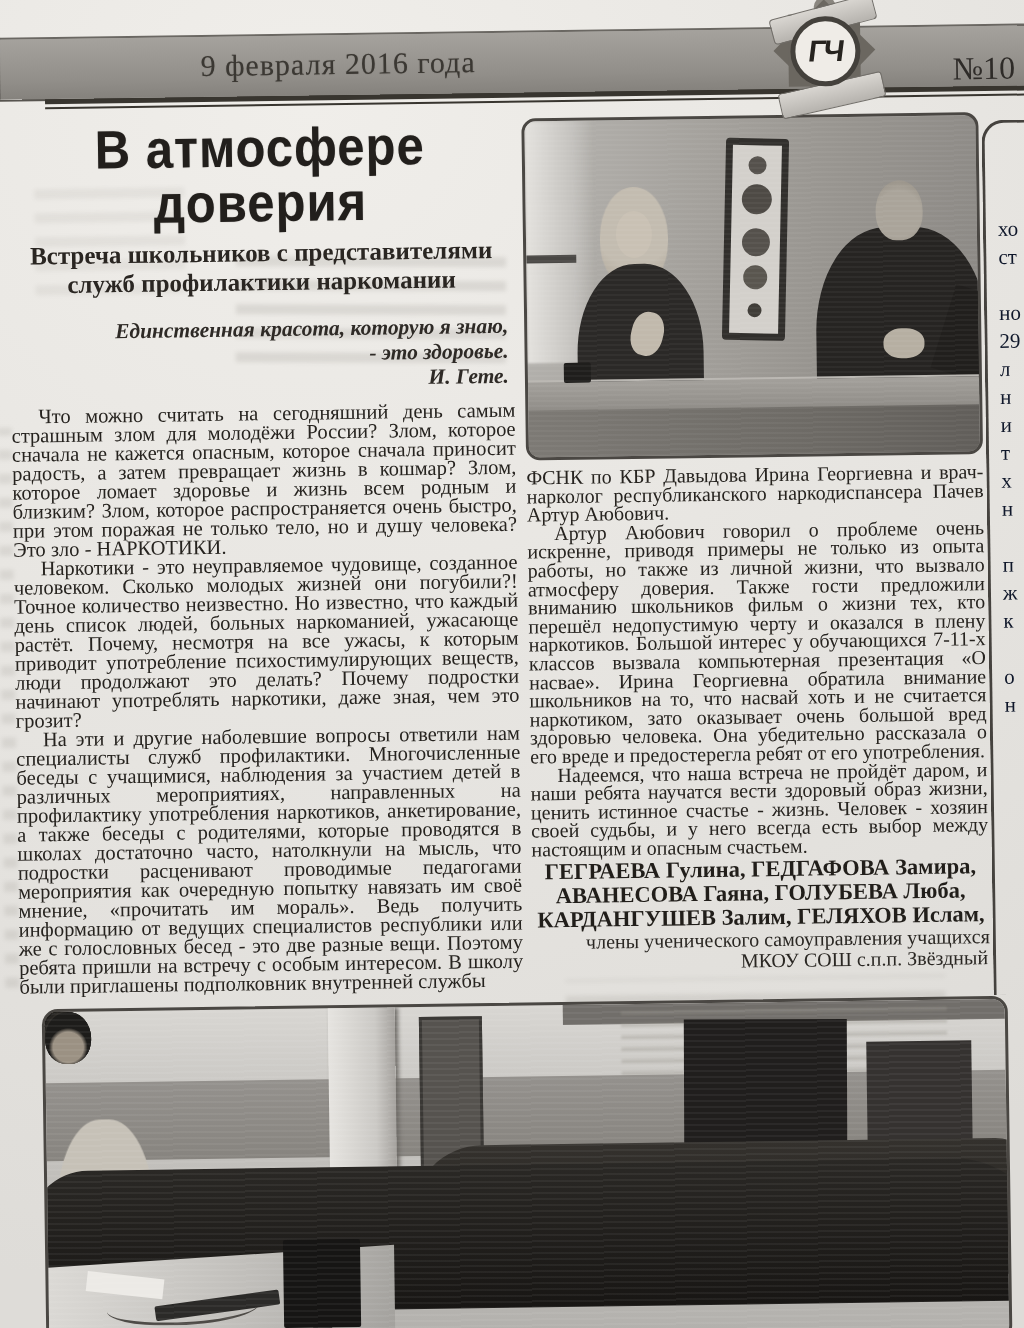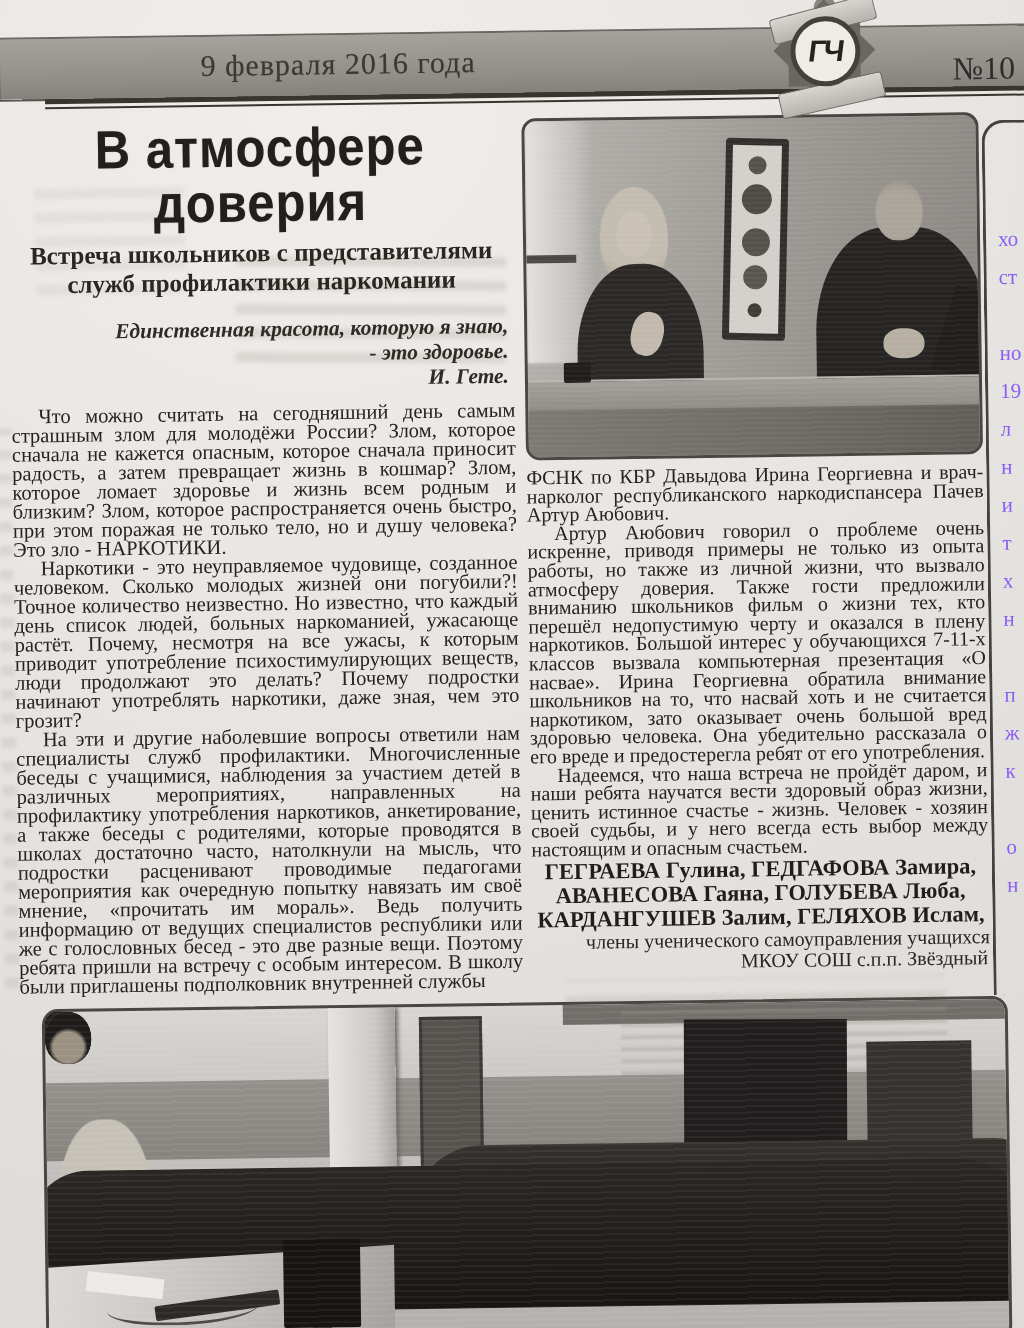--- a/index.html
+++ b/index.html
@@ -92,21 +92,21 @@
     background:linear-gradient(90deg,#7d7a75,#6e6b66 60%,#615e5a);}
   .p1-obj{left:8%;top:72%;width:6%;height:6%;background:#1f1e1c;border-radius:2px;}
   .p1-grain{left:0;top:0;width:100%;height:100%;
     background:repeating-linear-gradient(0deg,rgba(255,255,255,.04) 0 2px,transparent 2px 5px);}
 
   
   .side-box{position:absolute;left:988px;top:126px;width:40px;height:872px;
     border-left:3px solid #454degree;border-left:3px solid #45423e;border-top:3px solid #45423e;
     border-top-left-radius:22px;z-index:1;}
   .side-frags{position:absolute;left:12px;top:92px;display:flex;flex-direction:column;}
-  .frag{font-size:21px;line-height:28px;color:#8b5cf6;white-space:pre;min-height:28px;margin-top:10px;}
+  .frag{font-size:21px;line-height:28px;color:#0f172a;white-space:pre;min-height:28px;}
 
   
   .photo2{position:absolute;left:36px;top:1002px;width:966px;height:345px;z-index:3;
     border-radius:16px;border:3px solid #4a4743;overflow:hidden;box-sizing:border-box;
     background:linear-gradient(#d8d6d2 0%,#c6c4c0 30%,#b2b0ac 100%);}
   .photo2 *{position:absolute;}
   .p2-ceiling{right:0;top:0;width:46%;height:6%;background:#716e6a;}
   .p2-wallband{left:0;top:21%;width:100%;height:23%;background:linear-gradient(#94918d,#87847f);}
   .p2-pillar{left:29.5%;top:0;width:7%;height:54%;
     background:linear-gradient(90deg,#e6e4e0,#cbc9c5 70%,#a5a29e);box-shadow:3px 0 4px #6d6a66;}
@@ -221,21 +221,21 @@
       <div class="sig-school">МКОУ СОШ с.п.п. Звёздный</div>
     </div>
   </div>
 
   <div class="side-box">
     <div class="side-frags">
         <span class="frag">хо</span>
         <span class="frag">ст</span>
         <span class="frag"> </span>
         <span class="frag">но</span>
-        <span class="frag">19</span>
+        <span class="frag">29</span>
         <span class="frag">л</span>
         <span class="frag">н</span>
         <span class="frag">и</span>
         <span class="frag">т</span>
         <span class="frag">х</span>
         <span class="frag">н</span>
         <span class="frag"> </span>
         <span class="frag">п</span>
         <span class="frag">ж</span>
         <span class="frag">к</span>

